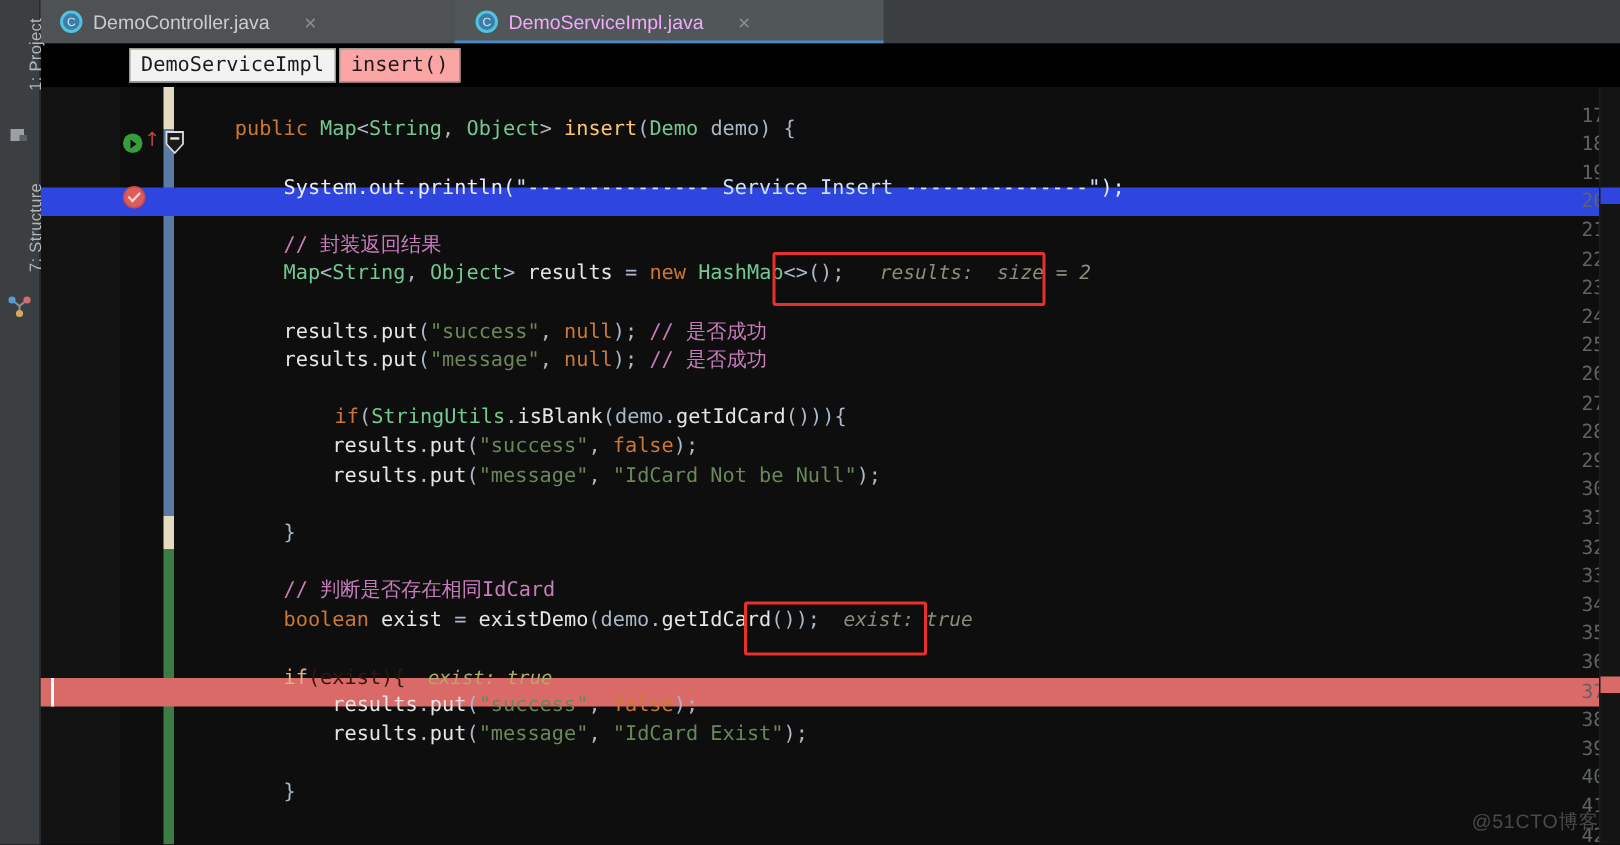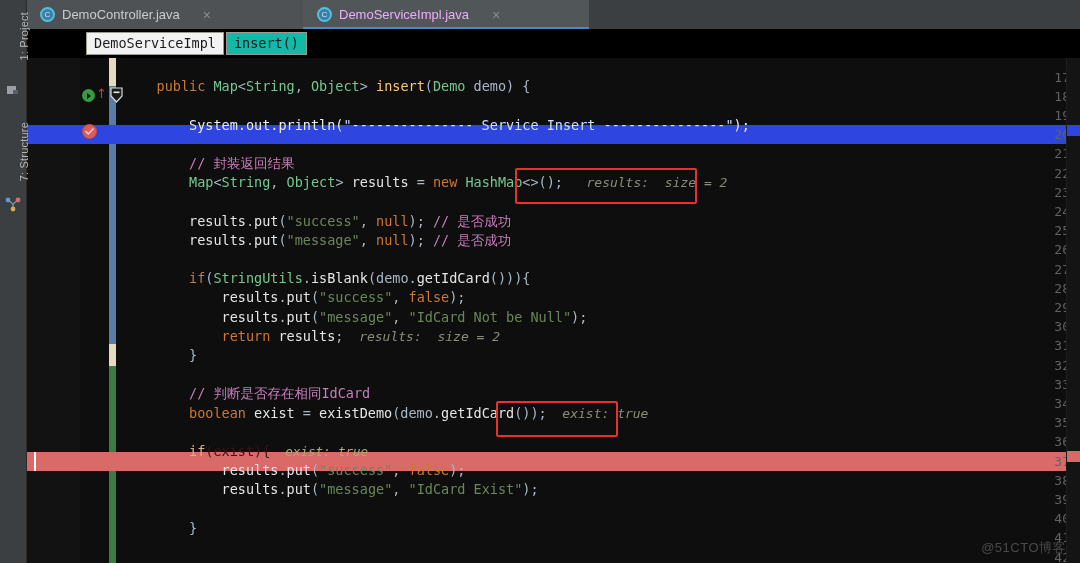--- a/index.html
+++ b/index.html
@@ -95,21 +95,21 @@
     box-sizing: border-box;
     gap: 2px;
   }
   .crumb {
     font-family: "DejaVu Sans Mono", monospace;
     font-size: 13.5px;
     padding: 2px 7px 3px 7px;
     border: 1px solid #9a9a8e;
   }
   .crumb.c1 { background: #f2f2f2; color: #1b1b1b; }
-  .crumb.c2 { background: #14b8a6; color: #1b1b1b; }
+  .crumb.c2 { background: #fca5a5; color: #1b1b1b; }
 
   
   .editor {
     position: absolute; left: 26px; top: 58px;
     width: 1054px; height: 505px;
     background: #0e0e0e;
     overflow: hidden;
   }
 
   
@@ -383,27 +383,26 @@
     <div class="row" style="top:115.2px;"><span class="code"><span class="typ">        Map</span><span class="pln">&lt;</span><span class="typ">String</span><span class="pln">, </span><span class="typ">Object</span><span class="pln">&gt; </span><span class="wht">results</span><span class="pln"> = </span><span class="kw">new </span><span class="typ">HashMap</span><span class="pln">&lt;&gt;();</span><span class="hint">   results:  size = 2</span></span></div>
 
     <div class="row" style="top:134.4px;"><span class="code"> </span></div>
 
     <div class="row" style="top:153.6px;"><span class="code"><span class="wht">        results</span><span class="pln">.</span><span class="wht">put</span><span class="pln">(</span><span class="str">"success"</span><span class="pln">, </span><span class="kw">null</span><span class="pln">); </span><span class="comz">// 是否成功</span></span></div>
 
     <div class="row" style="top:172.8px;"><span class="code"><span class="wht">        results</span><span class="pln">.</span><span class="wht">put</span><span class="pln">(</span><span class="str">"message"</span><span class="pln">, </span><span class="kw">null</span><span class="pln">); </span><span class="comz">// 是否成功</span></span></div>
 
     <div class="row" style="top:192px;"><span class="code"> </span></div>
 
-    <div class="row" style="top:211.2px;"><span class="code"><span class="kw">        if</span><span class="pln">(</span><span class="typ">StringUtils</span><span class="pln">.</span><span class="wht">isBlank</span><span class="pln">(demo.</span><span class="wht">getIdCard</span><span class="pln">())){</span></span></div>
+    <div class="row" style="top:211.2px;padding-left:34px;"><span class="code"><span class="kw">        if</span><span class="pln">(</span><span class="typ">StringUtils</span><span class="pln">.</span><span class="wht">isBlank</span><span class="pln">(demo.</span><span class="wht">getIdCard</span><span class="pln">())){</span></span></div>
 
     <div class="row" style="top:230.4px;"><span class="code"><span class="wht">            results</span><span class="pln">.</span><span class="wht">put</span><span class="pln">(</span><span class="str">"success"</span><span class="pln">, </span><span class="kw">false</span><span class="pln">);</span></span></div>
 
     <div class="row" style="top:249.6px;"><span class="code"><span class="wht">            results</span><span class="pln">.</span><span class="wht">put</span><span class="pln">(</span><span class="str">"message"</span><span class="pln">, </span><span class="str">"IdCard Not be Null"</span><span class="pln">);</span></span></div>
 
-    <div class="row" style="top:268.8px;"><span class="code"><span class="kw">            return </span><span class="wht">results</span><span class="pln">;</span><span class="hint">  results:  size = 2</span></span></div>
 
     <div class="row" style="top:288px;"><span class="code"><span class="pln">        }</span></span></div>
 
     <div class="row" style="top:307.2px;"><span class="code"> </span></div>
 
     <div class="row" style="top:345.6px;"><span class="code"><span class="kw">        boolean </span><span class="wht">exist</span><span class="pln"> = </span><span class="wht">existDemo</span><span class="pln">(demo.</span><span class="wht">getIdCard</span><span class="pln">());</span><span class="hint">  exist: true</span></span></div>
 
     <div class="row" style="top:326.4px;"><span class="code"><span class="comz">        // 判断是否存在相同IdCard</span></span></div>
 
     <div class="row" style="top:364.8px;"><span class="code"> </span></div>

